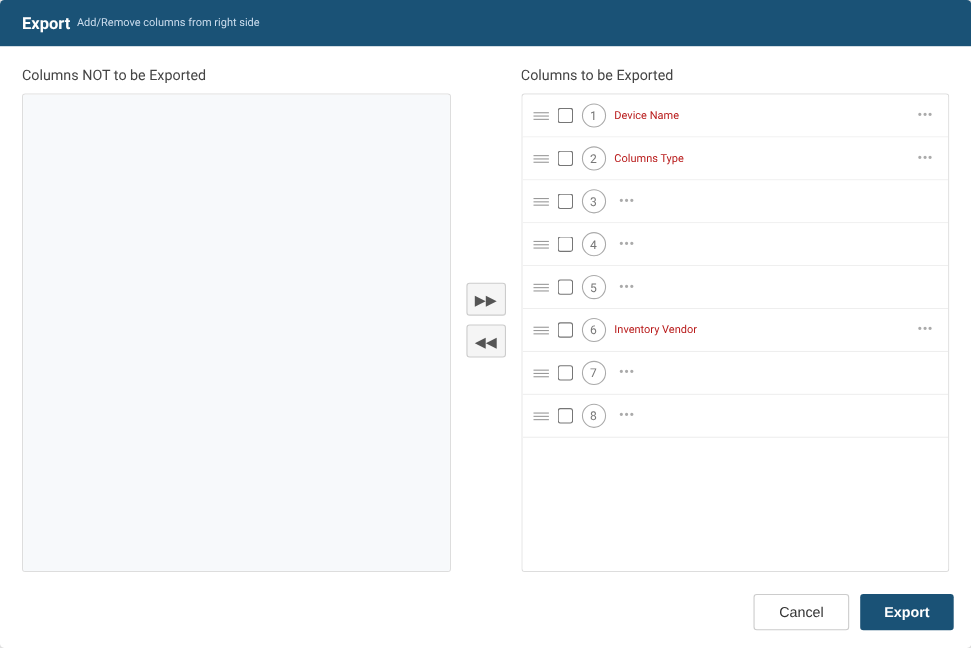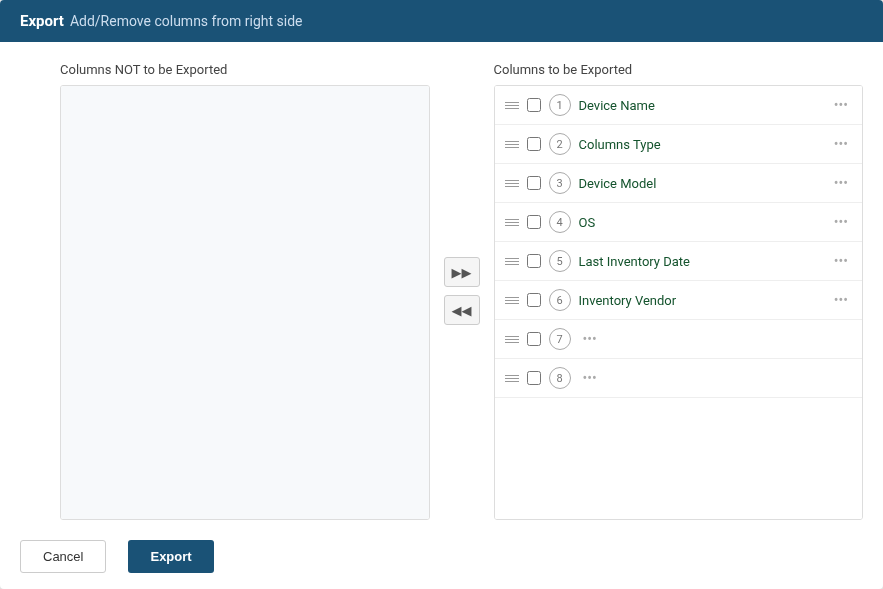--- a/index.html
+++ b/index.html
@@ -30,30 +30,29 @@
       align-items: center;
       gap: 6px;
       flex-shrink: 0;
     }
     .modal-header .title-bold {
       font-weight: 700;
       font-size: 15px;
     }
     .modal-header .title-light {
       font-weight: 400;
-      font-size: 14px;
+      font-size: 10px;
       color: #cde;
     }
     .modal-body {
       display: flex;
       flex: 1;
       padding: 20px 20px 10px 20px;
       gap: 0;
       overflow: hidden;
-      margin-left: 40px;
     }
     .left-panel {
       flex: 1;
       display: flex;
       flex-direction: column;
       border: 1px solid #ddd;
       border-radius: 3px;
       background: #f7f9fb;
       overflow: hidden;
     }
@@ -151,34 +150,34 @@
       border: 1px solid #aaa;
       display: flex;
       align-items: center;
       justify-content: center;
       font-size: 11px;
       color: #777;
       flex-shrink: 0;
     }
     .col-name {
       flex: 1;
-      color: #14532d;
-      font-size: 13px;
+      color: #b91c1c;
+      font-size: 10px;
     }
     .col-menu {
       color: #aaa;
       font-size: 14px;
       cursor: pointer;
       padding: 0 4px;
     }
     .modal-footer {
       display: flex;
-      justify-content: flex-start;
+      justify-content: flex-end;
       padding: 10px 16px 16px 20px;
-      gap: 22px;
+      gap: 10px;
       flex-shrink: 0;
     }
     .btn-cancel {
       padding: 8px 22px;
       border: 1px solid #ccc;
       background: #fff;
       border-radius: 3px;
       cursor: pointer;
       font-size: 13px;
       color: #333;
@@ -256,43 +255,40 @@
       <div class="col-menu">•••</div>
     </div>
             <div class="col-item">
       <div class="drag-handle">
         <span></span>
                 <span></span>
                 <span></span>
       </div>
       <input type="checkbox" class="col-checkbox" style="">
       <div class="col-number">3</div>
-      <div class="col-name">Device Model</div>
       <div class="col-menu">•••</div>
     </div>
             <div class="col-item">
       <div class="drag-handle">
         <span></span>
                 <span></span>
                 <span></span>
       </div>
       <input type="checkbox" class="col-checkbox" style="">
       <div class="col-number">4</div>
-      <div class="col-name">OS</div>
       <div class="col-menu">•••</div>
     </div>
             <div class="col-item">
       <div class="drag-handle">
         <span></span>
                 <span></span>
                 <span></span>
       </div>
       <input type="checkbox" class="col-checkbox" style="">
       <div class="col-number">5</div>
-      <div class="col-name">Last Inventory Date</div>
       <div class="col-menu">•••</div>
     </div>
             <div class="col-item">
       <div class="drag-handle">
         <span></span>
                 <span></span>
                 <span></span>
       </div>
       <input type="checkbox" class="col-checkbox" style="">
       <div class="col-number">6</div>

